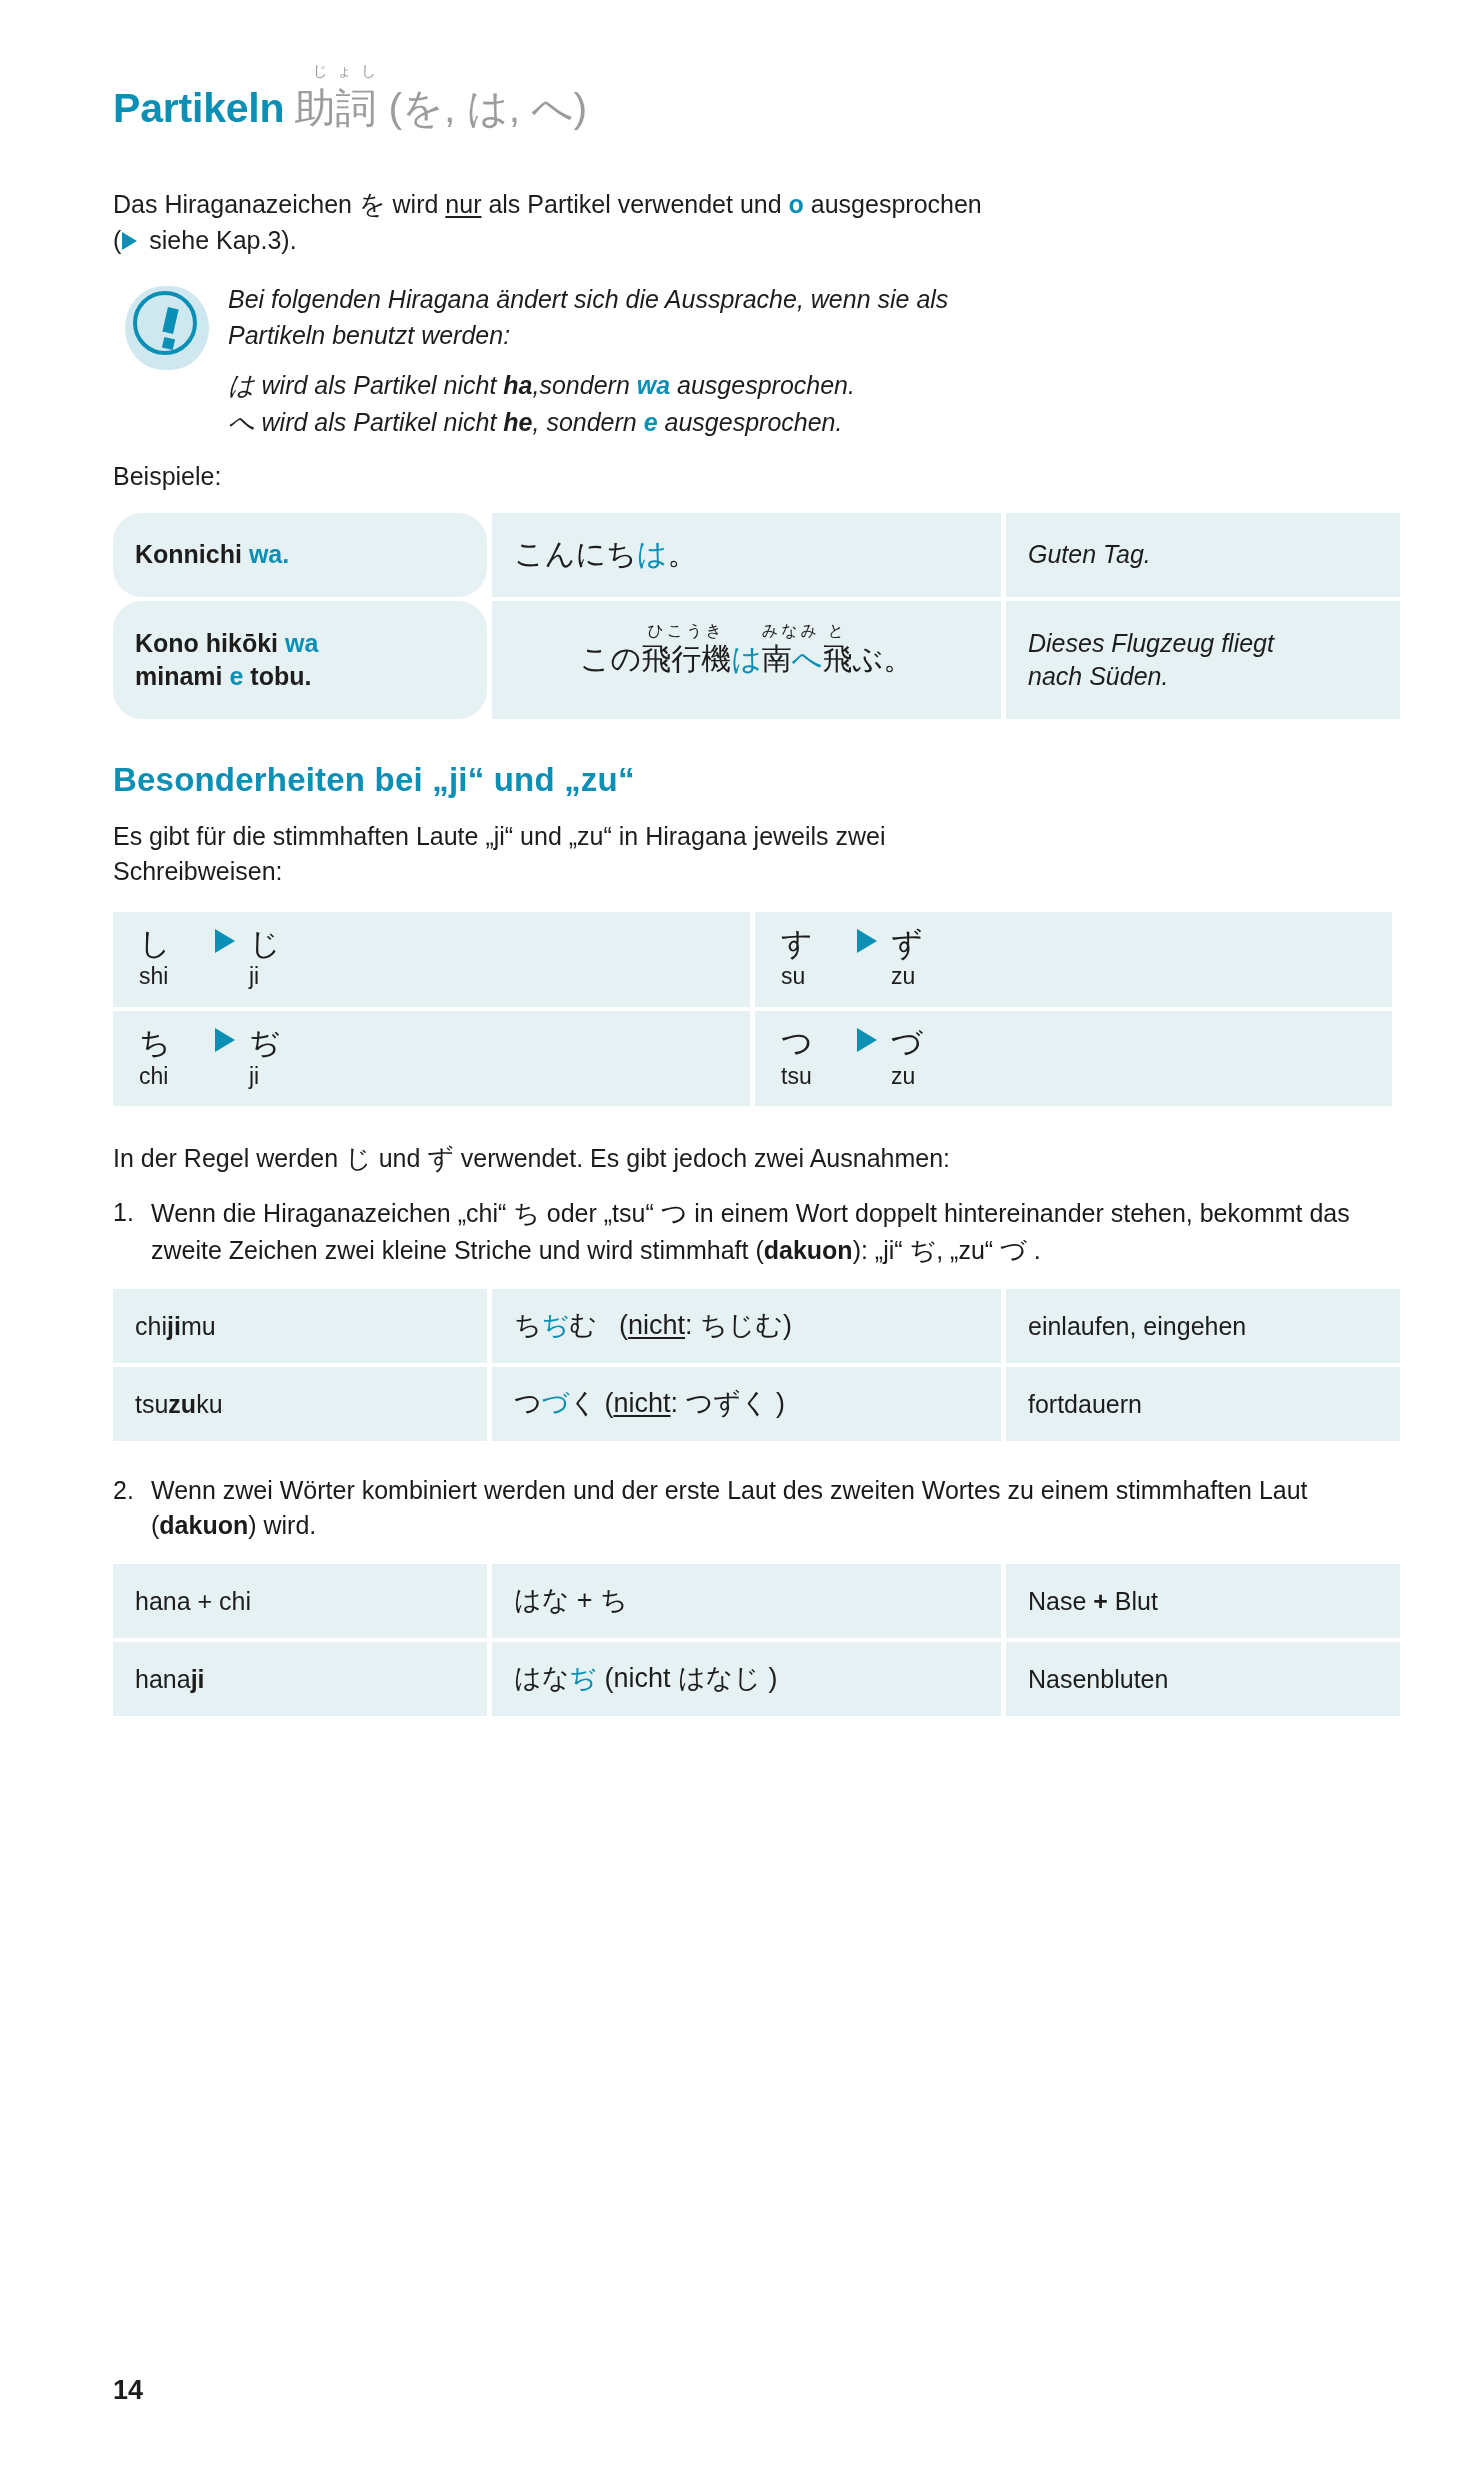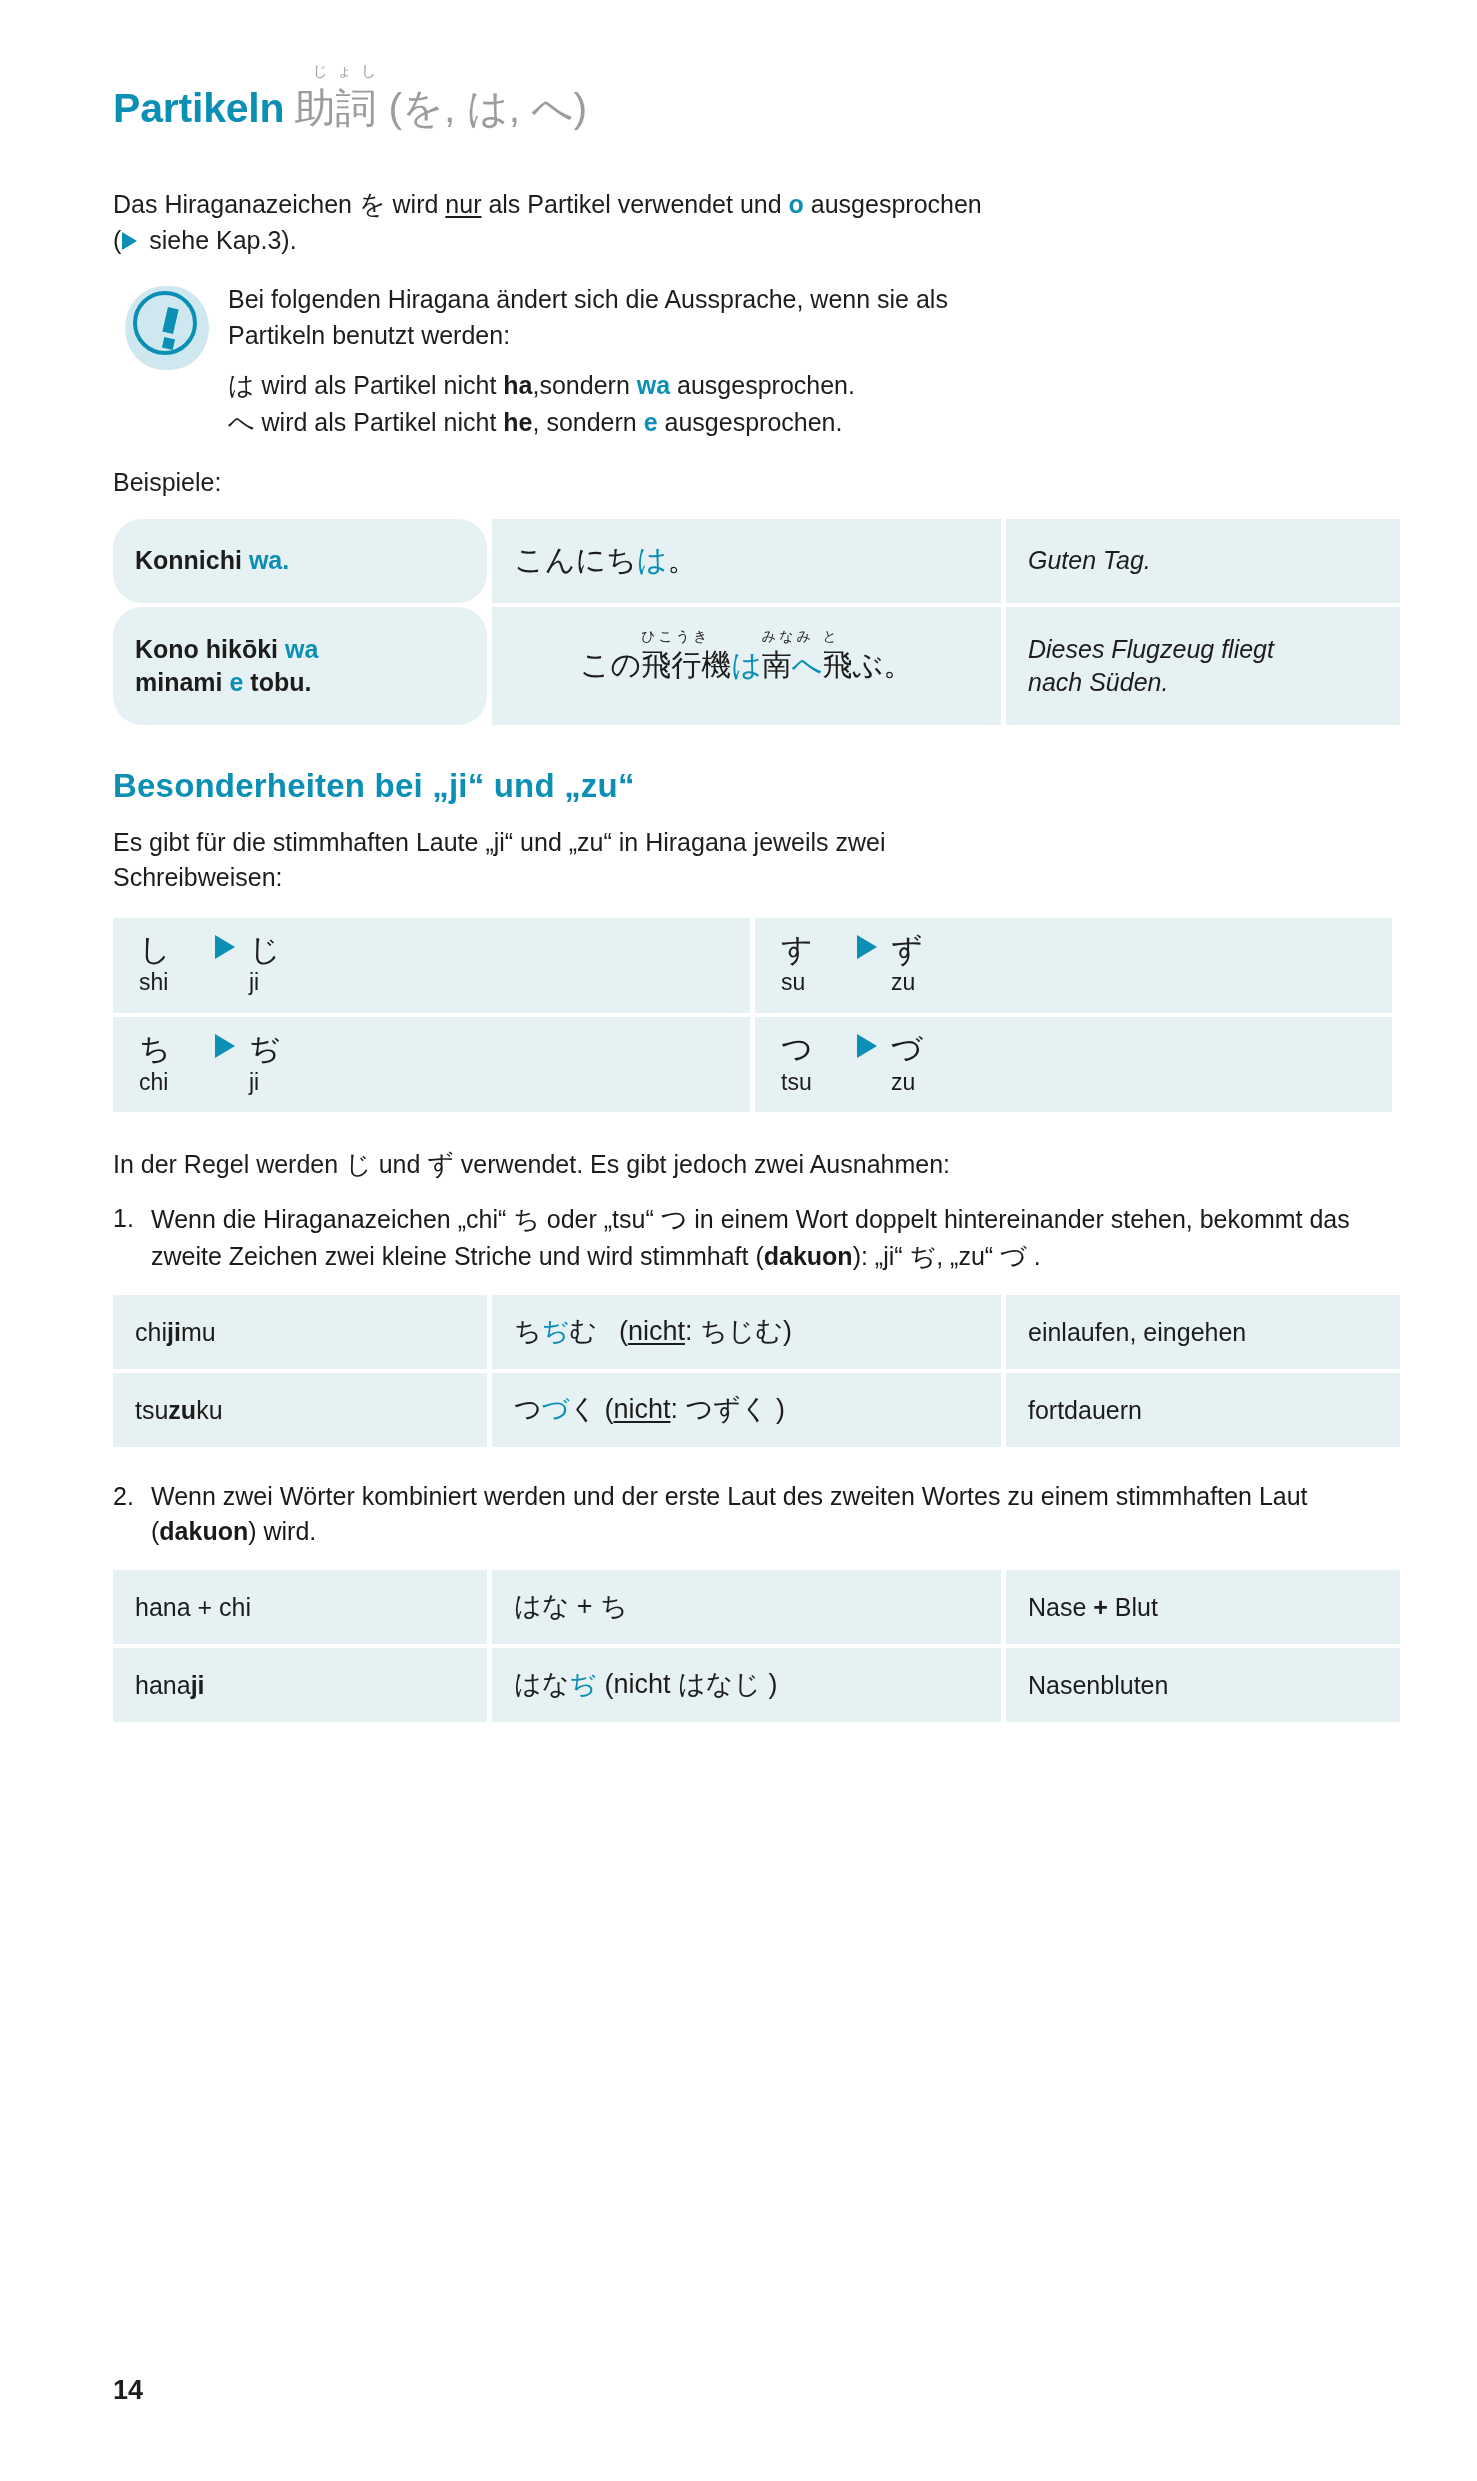--- a/index.html
+++ b/index.html
@@ -99,23 +99,24 @@
     border-left: 20px solid #0b8fb5;
     border-top: 12px solid transparent;
     border-bottom: 12px solid transparent;
     vertical-align: 1px;
     margin: 0 14px;
   }
 
   
   .note {
     position: relative;
-    margin: 24px 0 24px 0;
+    margin: 24px 0 18px 0;
     padding-left: 115px;
     min-height: 130px;
+    font-style: italic;
   }
   .note-icon {
     position: absolute;
     left: 12px;
     top: 4px;
     width: 84px;
     height: 84px;
   }
   .note-icon .bg {
     position: absolute;
@@ -190,22 +191,22 @@
   .jp-sentence.center { text-align: center; }
   .ruby {
     display: inline-block;
     position: relative;
   }
   .ruby > .rb { display: block; }
   .ruby > .rt {
     position: absolute;
     left: 0; right: 0;
     top: -20px;
-    font-size: 14px;
-    text-align: left;
+    font-size: 16px;
+    text-align: center;
     letter-spacing: 3px;
     white-space: nowrap;
     color: #1d1d1b;
   }
 
   
   .tbl-jizu { margin-top: 18px; margin-bottom: 30px; }
   .tbl-jizu .tcell {
     width: 585px;
     padding: 14px 26px 16px 26px;

